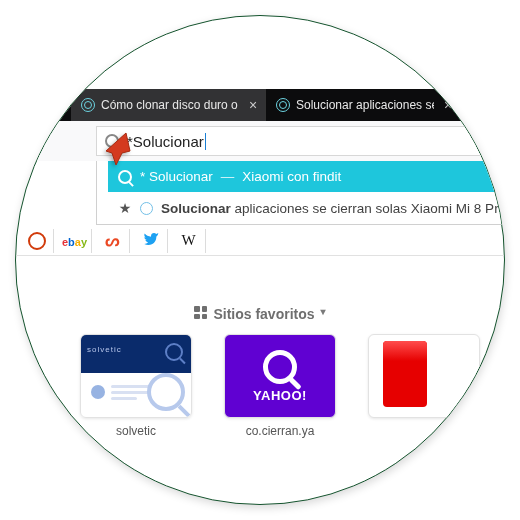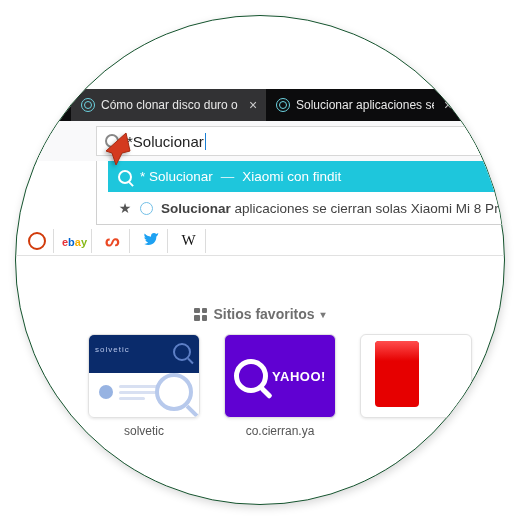--- a/index.html
+++ b/index.html
@@ -169,53 +169,53 @@
     width:18px;height:18px;border-radius:50%;border:2px solid #d13b0b;
   }
 
   
   .content {
     position:absolute;
     top: 290px; left:0; right:0;
     display:flex;flex-direction:column;align-items:center;
   }
   .sf-header {
-    display:flex;align-items:center;gap:6px;
+    display:flex;align-items:flex-start;gap:6px;
     color:#6f6f6f;font-size:14px;font-weight:600;
     margin-bottom: 12px;
   }
   .grid4 {
     width:13px;height:13px;display:grid;
     grid-template-columns:1fr 1fr;grid-template-rows:1fr 1fr;
     gap:2px;
   }
   .grid4 span{background:#6f6f6f;border-radius:1px;}
   .sf-chev { font-size:10px;color:#7a7a7a;}
-  .tiles { display:flex; gap:24px;margin-left:40px; }
+  .tiles { display:flex; gap:32px;margin-left:40px; }
   .tile { width:112px; display:flex;flex-direction:column;align-items:center;gap:6px;}
   .tile-box {
     width:112px;height:84px;border-radius:6px;
     border:1px solid #e2e2e2;
     box-shadow: 0 1px 3px rgba(0,0,0,0.1);
     overflow:hidden;
     position:relative;
   }
   .tile-label { font-size:12px;color:#555; }
   
   .solv-top{position:absolute;top:0;left:0;right:0;height:38px;background:#0a2b6b;}
   .solv-mag{position:absolute;right:8px;top:8px;width:18px;height:18px;border:2px solid #5d7fc6;border-radius:50%;}
   .solv-mag::after{content:"";position:absolute;width:7px;height:2px;background:#5d7fc6;transform:rotate(45deg);bottom:-3px;right:-5px;}
   .solv-text{position:absolute;top:10px;left:6px;color:#b6c5ea;font-size:8px;letter-spacing:1px;}
   .solv-bot-circle{position:absolute;left:10px;top:50px;width:14px;height:14px;border-radius:50%;background:#97b3e2;}
   .solv-lines{position:absolute;left:30px;top:50px;width:40px;}
   .solv-lines div{height:3px;background:#d8e0f2;margin-bottom:3px;border-radius:2px;}
   .solv-big-mag{position:absolute;right:6px;bottom:6px;width:38px;height:38px;border:4px solid #b7c9ec;border-radius:50%;}
   .solv-big-mag::after{content:"";position:absolute;width:14px;height:4px;background:#b7c9ec;transform:rotate(45deg);bottom:-6px;right:-10px;}
   
-  .yahoo-box{background:#6001d2;display:flex;flex-direction:row;align-items:center;justify-content:center;gap:4px;}
+  .yahoo-box{background:#6001d2;display:flex;flex-direction:column;align-items:center;justify-content:center;gap:4px;}
   .yahoo-mag{width:34px;height:34px;border:5px solid #fff;border-radius:50%;position:relative;}
   .yahoo-mag::after{content:"";position:absolute;width:14px;height:5px;background:#fff;transform:rotate(45deg);bottom:-7px;right:-10px;border-radius:2px;}
   .yahoo-txt{color:#fff;font-weight:700;font-size:13px;letter-spacing:.5px;}
   
   .red-box{background:#fff;}
   .red-shape{position:absolute;top:6px;left:14px;width:44px;height:66px;background:#e60000;border-radius:4px;}
   .red-shape::after{content:"";position:absolute;top:0;left:0;width:100%;height:20px;background:linear-gradient(#ff4d4d,#e60000);border-radius:4px 4px 0 0;}
 </style>
 </head>
 <body>

